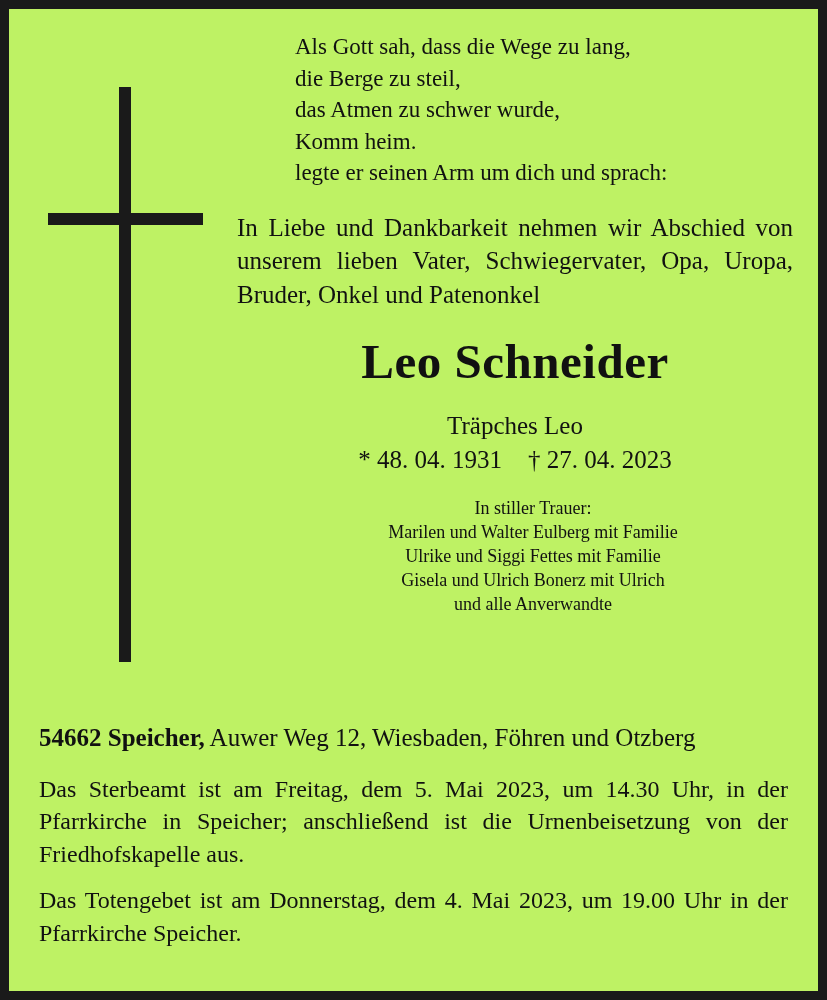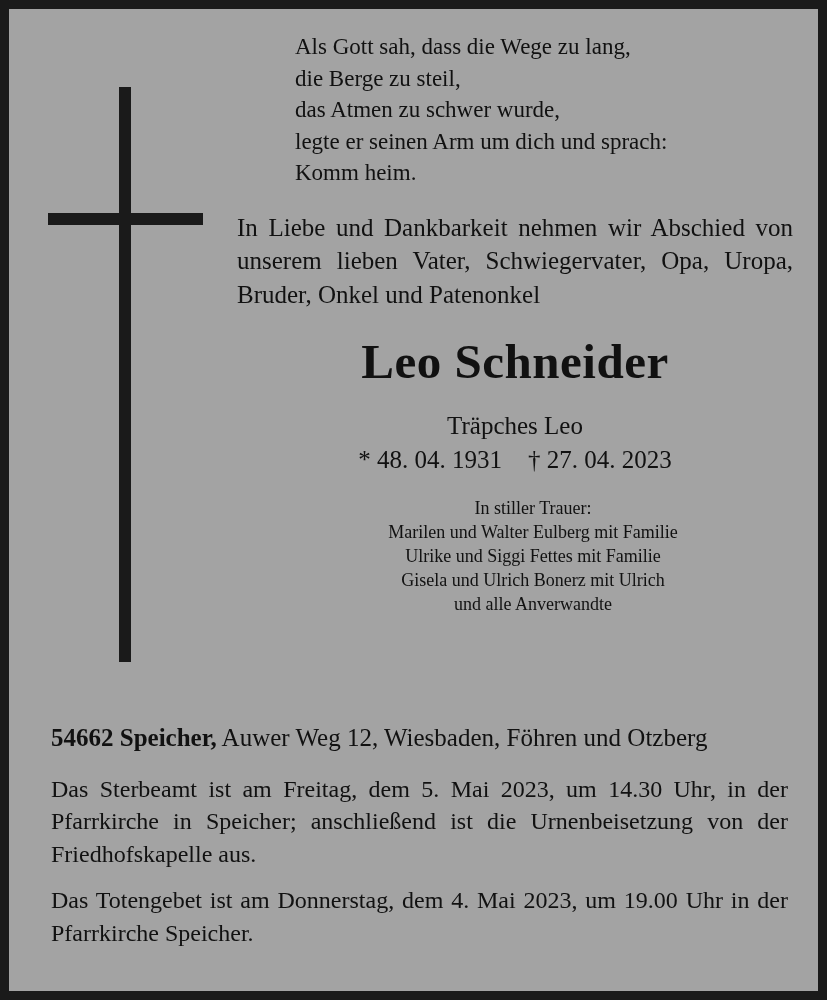--- a/index.html
+++ b/index.html
@@ -11,21 +11,21 @@
     width: 827px;
     height: 1000px;
     font-family: "Liberation Serif", serif;
     color: #111111;
   }
   .obituary {
     position: relative;
     box-sizing: border-box;
     width: 827px;
     height: 1000px;
-    background: #a3a3a3;
+    background: #bef264;
     border: 9px solid #1a1a1a;
     padding: 0;
     overflow: hidden;
   }
   .inner {
     position: relative;
     box-sizing: border-box;
     width: 100%;
     height: 100%;
     padding: 22px 34px 18px 30px;
@@ -98,21 +98,21 @@
   .mourners {
     font-size: 18px;
     line-height: 1.34;
     margin: 14px 0 0 36px;
     text-align: center;
   }
   .mourners div { white-space: nowrap; }
 
   .bottom {
     position: absolute;
-    left: 42px;
+    left: 30px;
     right: 30px;
     top: 712px;
   }
   .address {
     font-size: 25px;
     line-height: 1.34;
     text-align: justify;
     text-align-last: left;
     margin: 0 0 18px 0;
   }
@@ -136,22 +136,22 @@
       <div class="vbar"></div>
       <div class="hbar"></div>
     </div>
 
     <div class="right-col">
 
       <div class="poem">
         <div>Als Gott sah, dass die Wege zu lang,</div>
         <div>die Berge zu steil,</div>
         <div>das Atmen zu schwer wurde,</div>
+        <div>Komm heim.</div>
         <div>legte er seinen Arm um dich und sprach:</div>
-        <div>Komm heim.</div>
       </div>
 
       <div class="intro">In Liebe und Dankbarkeit nehmen wir Abschied von unserem lieben Vater, Schwiegervater, Opa, Uropa, Bruder, Onkel und Patenonkel</div>
 
       <div class="name">Leo Schneider</div>
       <div class="nickname">Träpches Leo</div>
       <div class="dates">
         <span>* 48. 04. 1931</span><span class="sep"></span><span>† 27. 04. 2023</span>
       </div>
 

